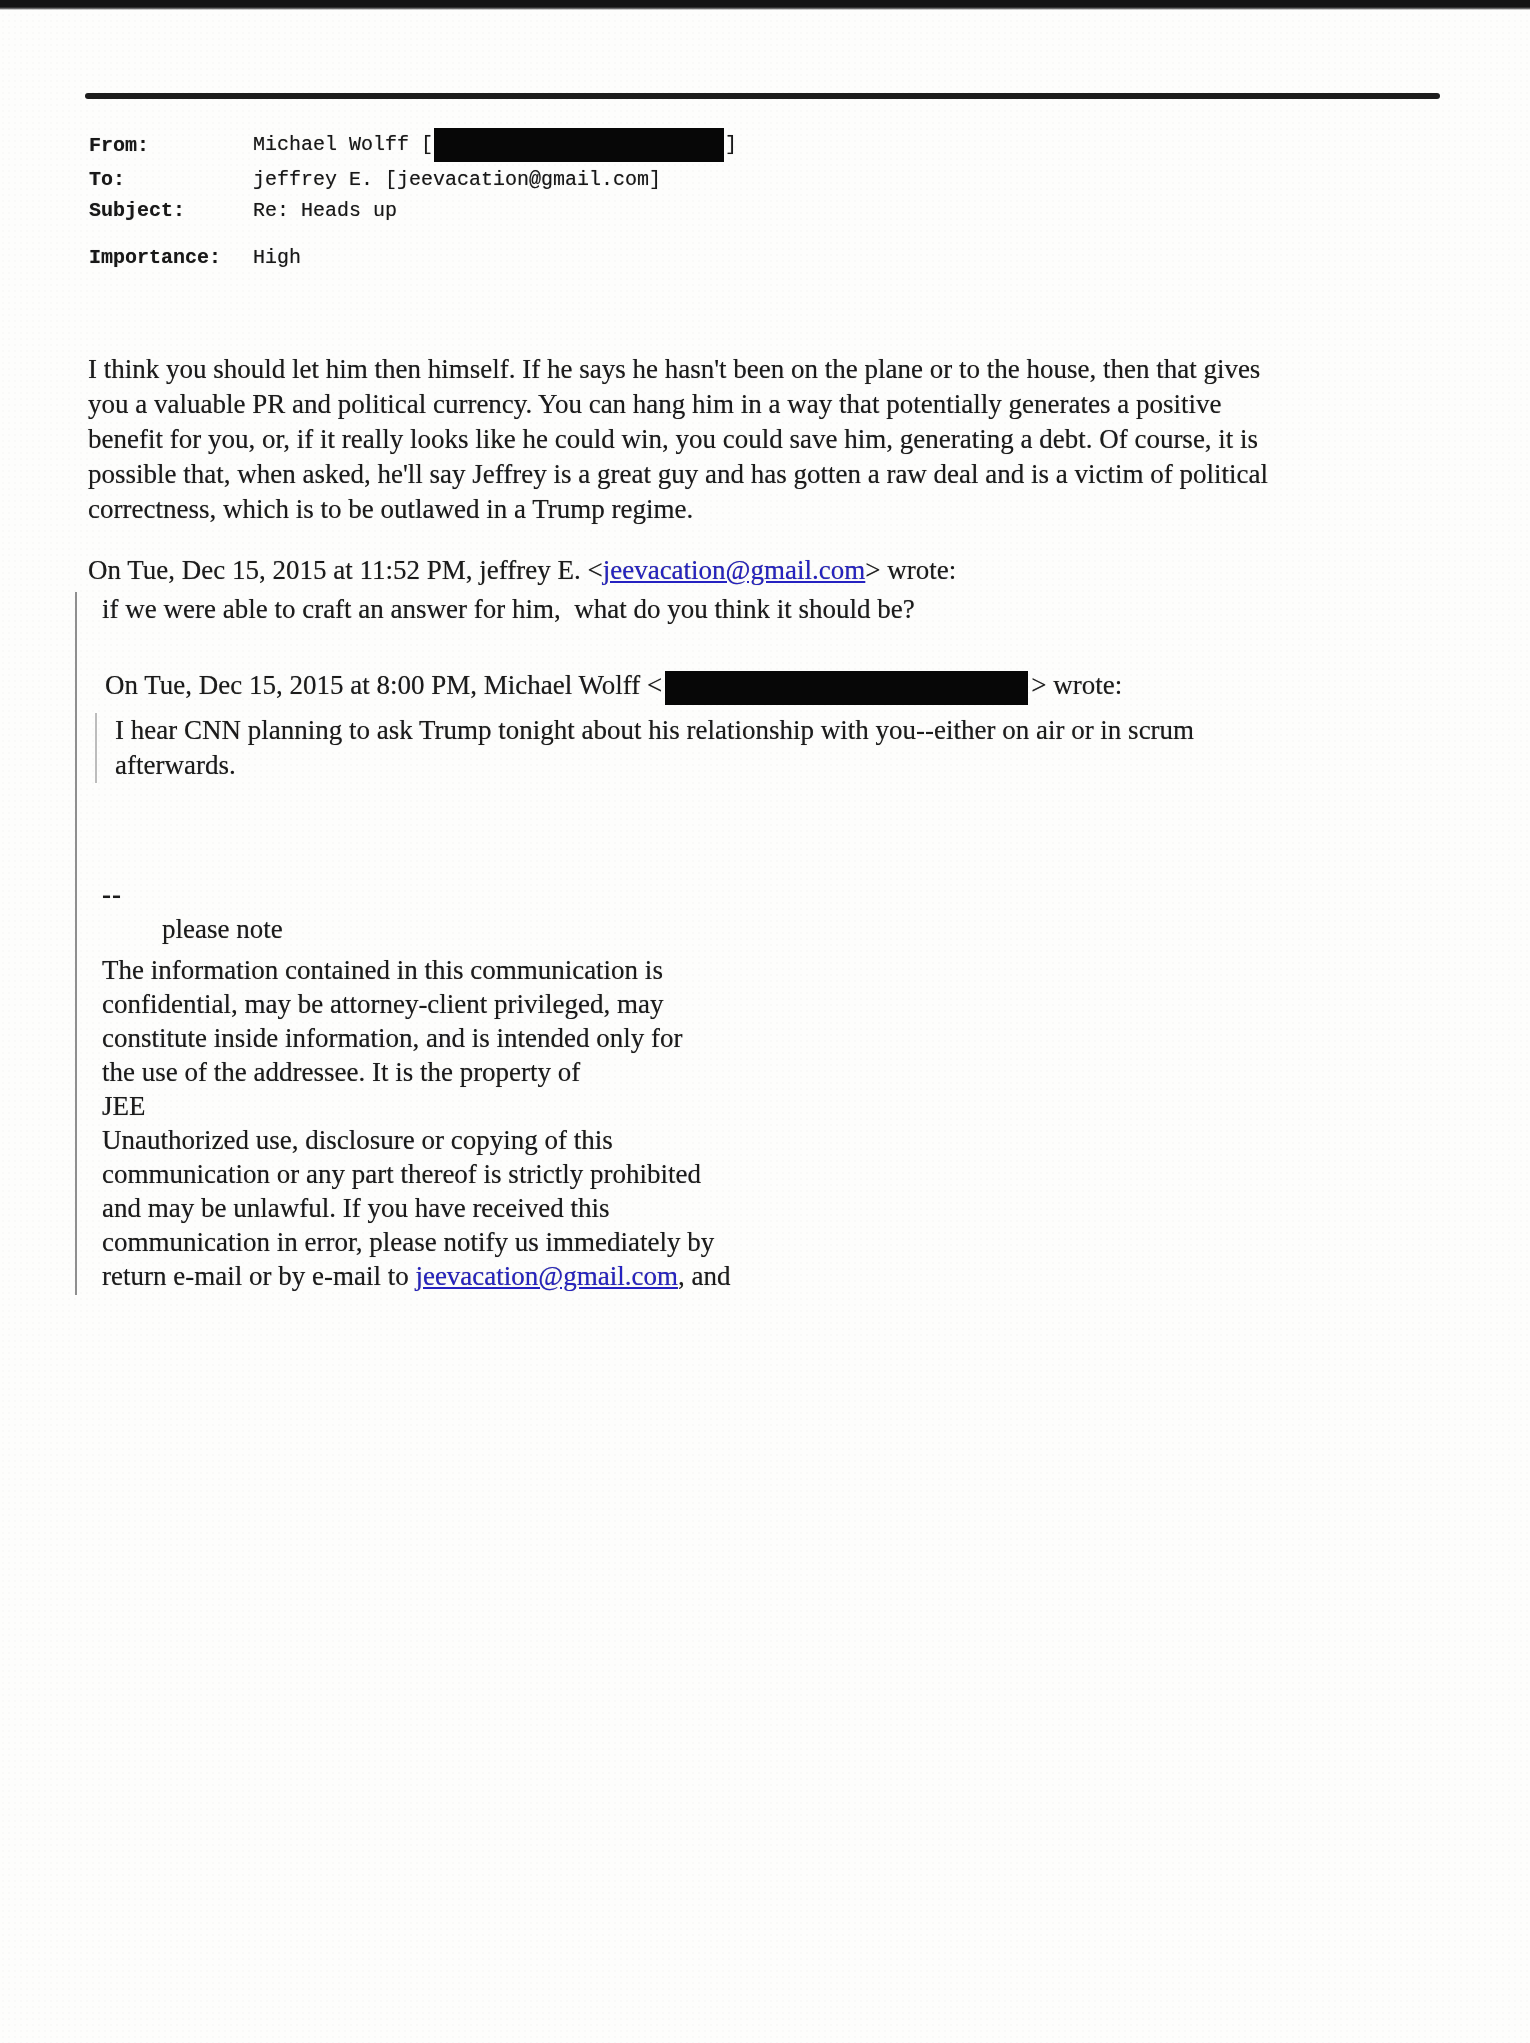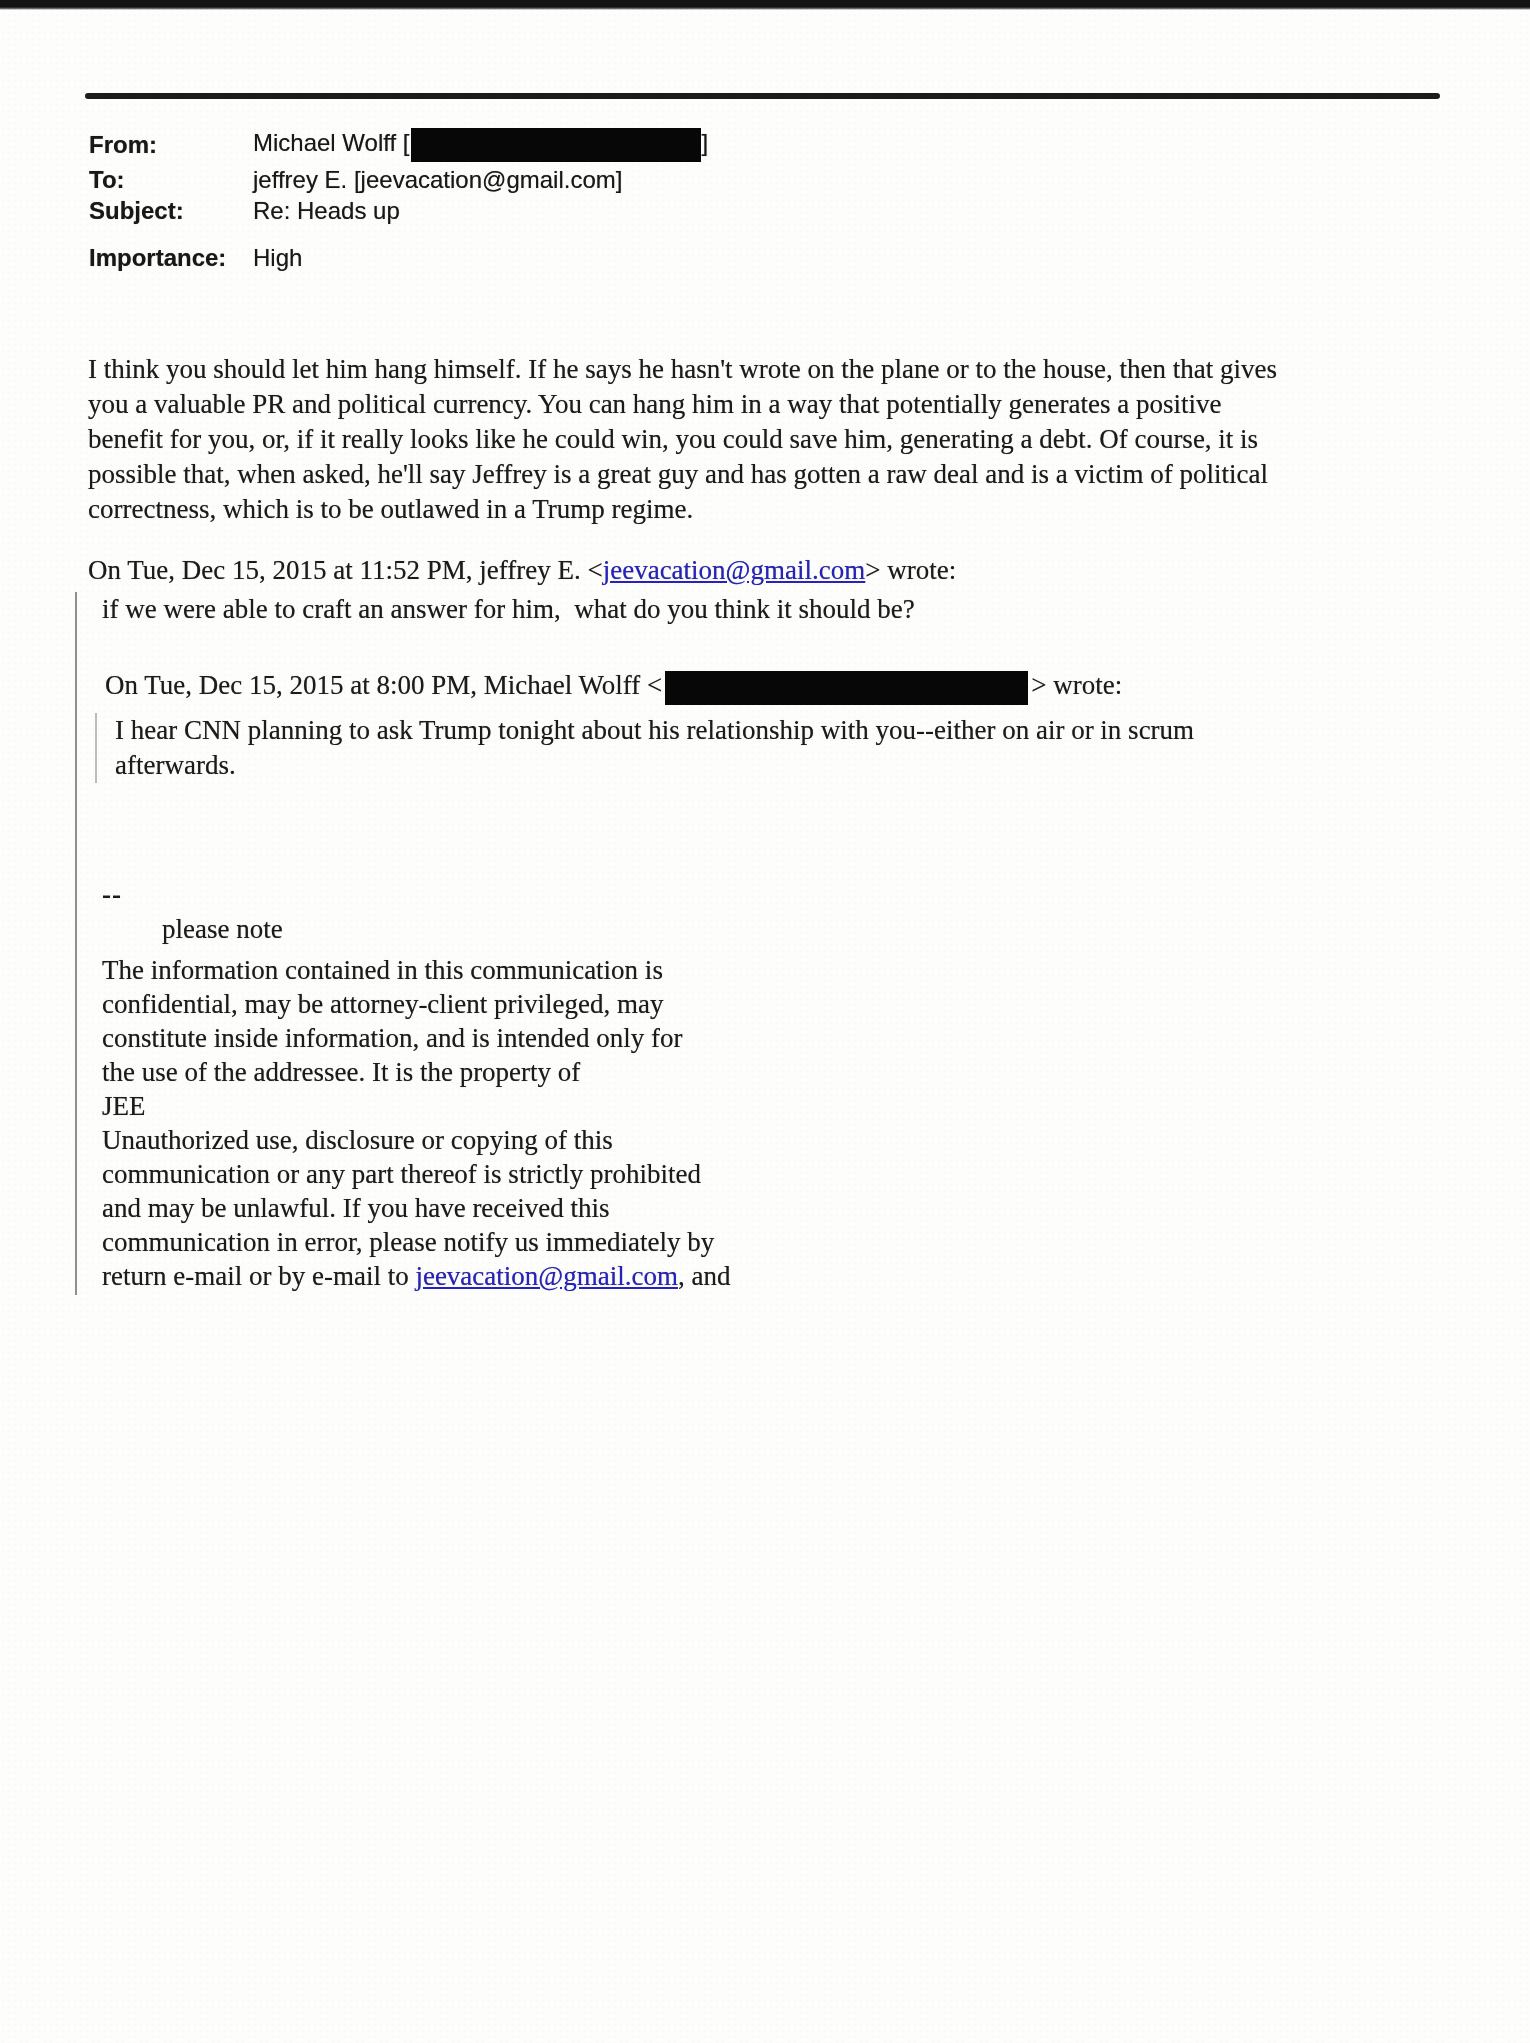--- a/index.html
+++ b/index.html
@@ -18,22 +18,22 @@
   .top-strip {
     position:absolute; top:0; left:0; width:100%; height:10px;
     background:linear-gradient(to bottom, #141414 0%, #141414 70%, #6d6d6d 86%, rgba(255,255,255,0) 100%);
   }
   .rule {
     position:absolute; left:85px; top:93px; width:1355px; height:6px;
     background:#1c1c1c; border-radius:3px;
   }
   .headers {
     position:absolute; left:89px; top:126px;
-    font-family:Liberation Sans, sans-serif;
-    font-size:24px; color:#181818;
+    font-family:Liberation Mono, monospace;
+    font-size:20px; color:#181818;
   }
   .hrow { display:flex; align-items:center; height:31px; white-space:pre; }
   .hrow.from { height:38px; }
   .hrow.importance { margin-top:16px; }
   .hlabel { width:164px; font-weight:700; flex:0 0 auto; }
   .hvalue { white-space:pre; }
   .redact { display:inline-block; background:#070707; vertical-align:middle; text-shadow:none; }
   .redact-sm { width:290px; height:34px; margin:0 1px; }
   .redact-lg { width:363px; height:34px; margin:0 3px; }
   .body-text { position:absolute; left:88px; top:352px; font-size:27px; }
@@ -77,21 +77,21 @@
       <span class="hvalue">Re: Heads up</span>
     </div>
     <div class="hrow importance">
       <span class="hlabel">Importance:</span>
       <span class="hvalue">High</span>
     </div>
   </div>
 
   <div class="body-text">
 
-  <div class="bline">I think you should let him hang himself. If he says he hasn't wrote on the plane or to the house, then that gives</div>
+  <div class="bline">I think you should let him then himself. If he says he hasn't been on the plane or to the house, then that gives</div>
       <div class="bline">you a valuable PR and political currency. You can hang him in a way that potentially generates a positive</div>
       <div class="bline">benefit for you, or, if it really looks like he could win, you could save him, generating a debt. Of course, it is</div>
       <div class="bline">possible that, when asked, he'll say Jeffrey is a great guy and has gotten a raw deal and is a victim of political</div>
       <div class="bline">correctness, which is to be outlawed in a Trump regime.</div>
     </div>
 
   <div class="q1header"><span>On Tue, Dec 15, 2015 at 11:52 PM, jeffrey E. &lt;</span><a class="link">jeevacation@gmail.com</a><span>&gt; wrote:</span></div>
 
   <div class="quote1">
     <div class="if-line">if we were able to craft an answer for him,  what do you think it should be?</div>

